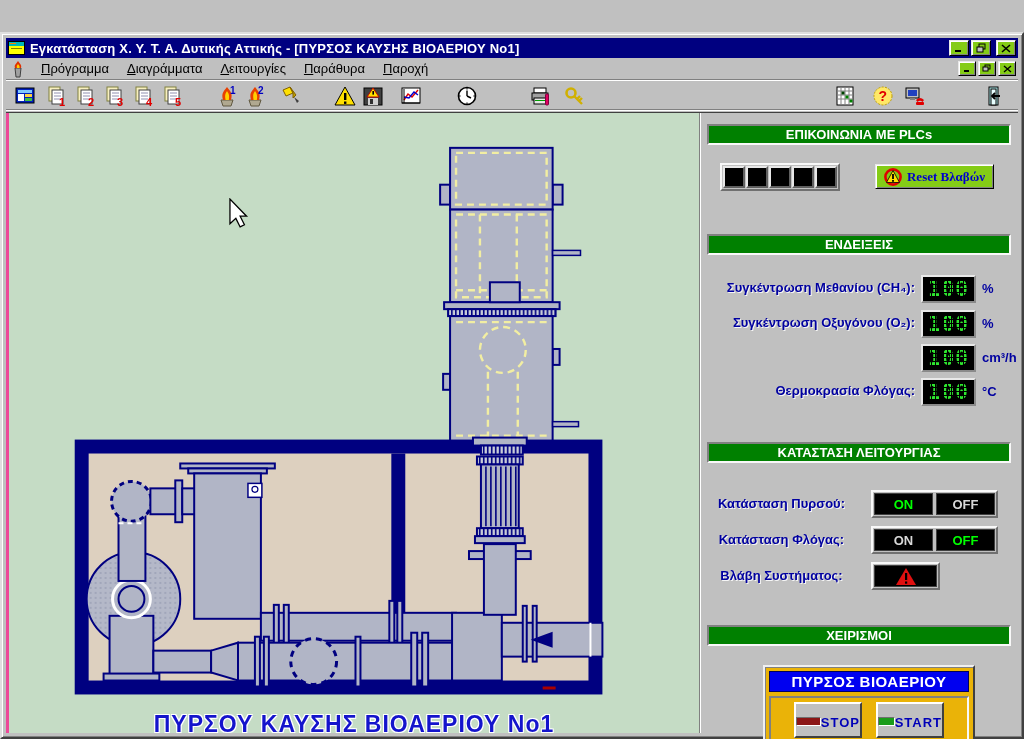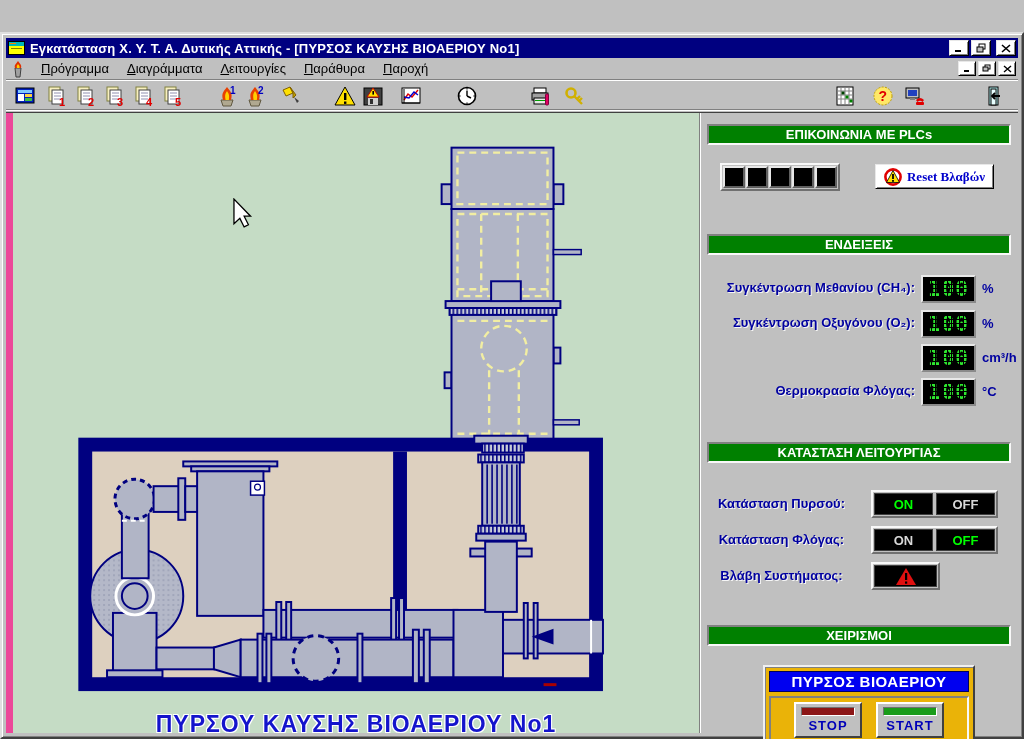--- a/index.html
+++ b/index.html
@@ -10,21 +10,21 @@
     border:2px solid; border-color:#dfdfdf #404040 #404040 #dfdfdf;
     box-shadow: inset 1px 1px 0 #fff, inset -1px -1px 0 #808080; margin-top: 32px; }
 
   
   .titlebar { position:absolute; left:4px; right:4px; top:4px; height:20px;
     background:#000080; display:flex; align-items:center; padding:0 2px; }
   .title-icon { width:18px; height:16px; margin-right:4px; flex:0 0 auto; }
   .title-text { color:#fff; font-size:13px; font-weight:bold; white-space:nowrap;
     overflow:hidden; flex:1; letter-spacing:0.2px; }
   .winbtns { display:flex; gap:2px; }
-  .btn3d { background:#ffffff; border:1px solid; border-color:#e8e8e8 #000 #000 #e8e8e8;
+  .btn3d { background:#84cc16; border:1px solid; border-color:#e8e8e8 #000 #000 #e8e8e8;
     box-shadow: inset 1px 1px 0 #fff, inset -1px -1px 0 #808080;
     display:flex; align-items:center; justify-content:center; }
   .wbtn { width:20px; height:16px; }
   .wbtn.close { margin-left:3px; }
 
   
   .menubar { position:absolute; left:4px; right:4px; top:24px; height:22px;
     background:#c0c0c0; display:flex; align-items:center;
     border-bottom:1px solid #808080; box-shadow:0 1px 0 #fff; }
   .menu-flame { width:20px; height:18px; margin:0 4px 0 2px; }
@@ -37,21 +37,21 @@
   .toolbar { position:absolute; left:4px; right:4px; top:47px; height:29px;
     background:#c0c0c0; border-bottom:1px solid #808080; box-shadow:0 1px 0 #fff; }
   .tbtn { position:absolute; top:2px; width:26px; height:25px; background:#c0c0c0;
     display:flex; align-items:center; justify-content:center; border:1px solid transparent; }
   .tbtn svg { width:22px; height:22px; }
 
   
   .client { position:absolute; left:4px; right:4px; top:78px; bottom:4px;
     border-top:1px solid #404040; }
   .diagram { position:absolute; left:0; top:0; width:693px; bottom:0;
-    background:#c5dcc5; border-left:7px solid #ec4899; }
+    background:#c5dcc5; border-left:3px solid #ec4899; }
   .diagram svg.scene { position:absolute; inset:0; }
   .caption { position:absolute; left:0; right:0; top:598px; text-align:center;
     font-size:23px; font-weight:bold; color:#1414cc; letter-spacing:1px;
     text-shadow:1px 1px 0 #fff, -1px -1px 0 #fff, 1px -1px 0 #fff, -1px 1px 0 #fff; }
   .cursor { position:absolute; left:218px; top:85px; width:22px; height:30px; }
 
   
   .panel { position:absolute; left:693px; right:0; top:0; bottom:0; background:#c0c0c0;
     border-left:1px solid #808080; box-shadow:inset 1px 0 0 #fff; }
   .sect-header { position:absolute; left:7px; right:7px; height:21px; background:#008000;
@@ -95,21 +95,21 @@
 
   .ctrl-group { position:absolute; left:63px; top:552px; width:212px; height:85px;
     background:#eab308; border:2px solid; border-color:#f0f0f0 #404040 #404040 #f0f0f0;
     box-shadow:inset 1px 1px 0 #808080; padding:4px; }
   .ctrl-title { height:21px; background:#0000f0; border:1px solid #000060; color:#fff;
     font-size:15px; font-weight:bold; text-align:center; line-height:19px; letter-spacing:0.5px; }
   .ctrl-panel { margin-top:4px; height:48px; border:2px solid;
     border-color:#808080 #f8f8f8 #f8f8f8 #808080;
     display:flex; align-items:center; justify-content:center; gap:14px; }
   .cmd-btn { width:68px; height:36px; background:#c0c0c0; border:2px solid;
-    border-color:#fff #404040 #404040 #fff; display:flex; flex-direction:column;
+    border-color:#fff #404040 #404040 #fff; display:flex; 
     align-items:center; padding-top:3px; cursor:default; }
   .cmd-bar { width:54px; height:9px; border:1px solid; border-color:#707070 #fff #fff #707070; }
   .cmd-bar.stop { background:#8c1616; }
   .cmd-bar.start { background:#1a9c1a; }
   .cmd-label { font-size:13px; font-weight:bold; color:#0000b8; letter-spacing:1px; margin-top:2px; }
 </style>
 </head>
 <body>
 
 <div class="window">

